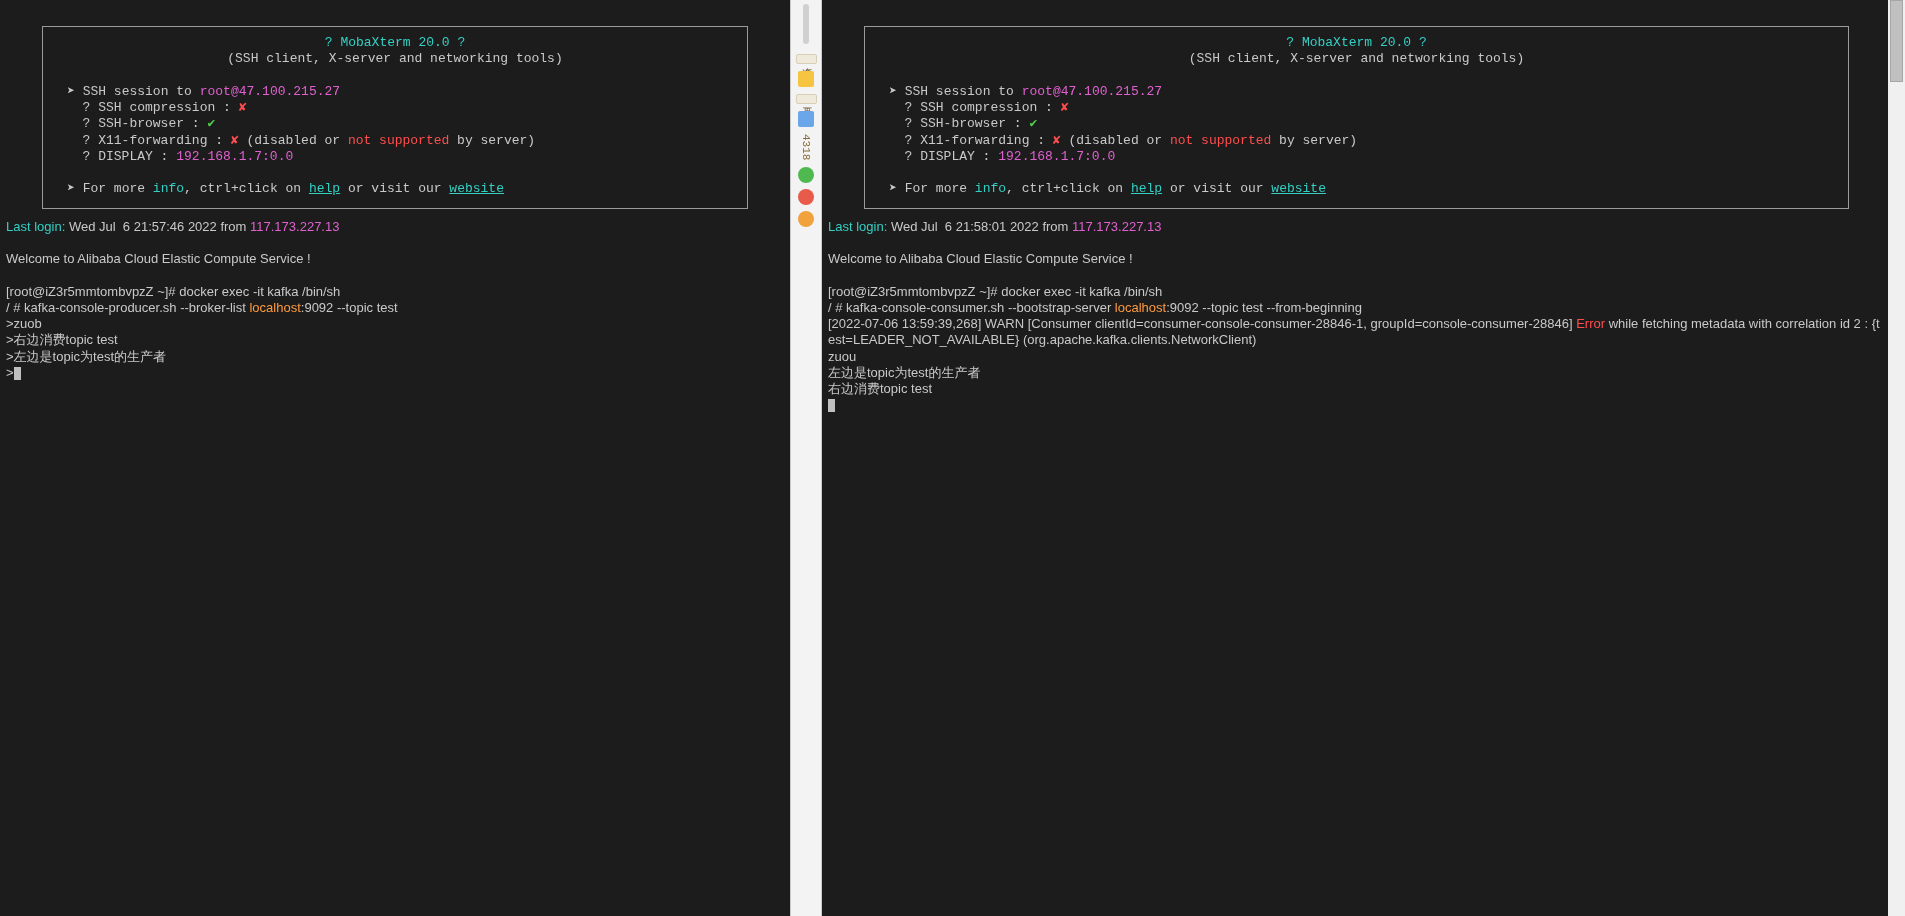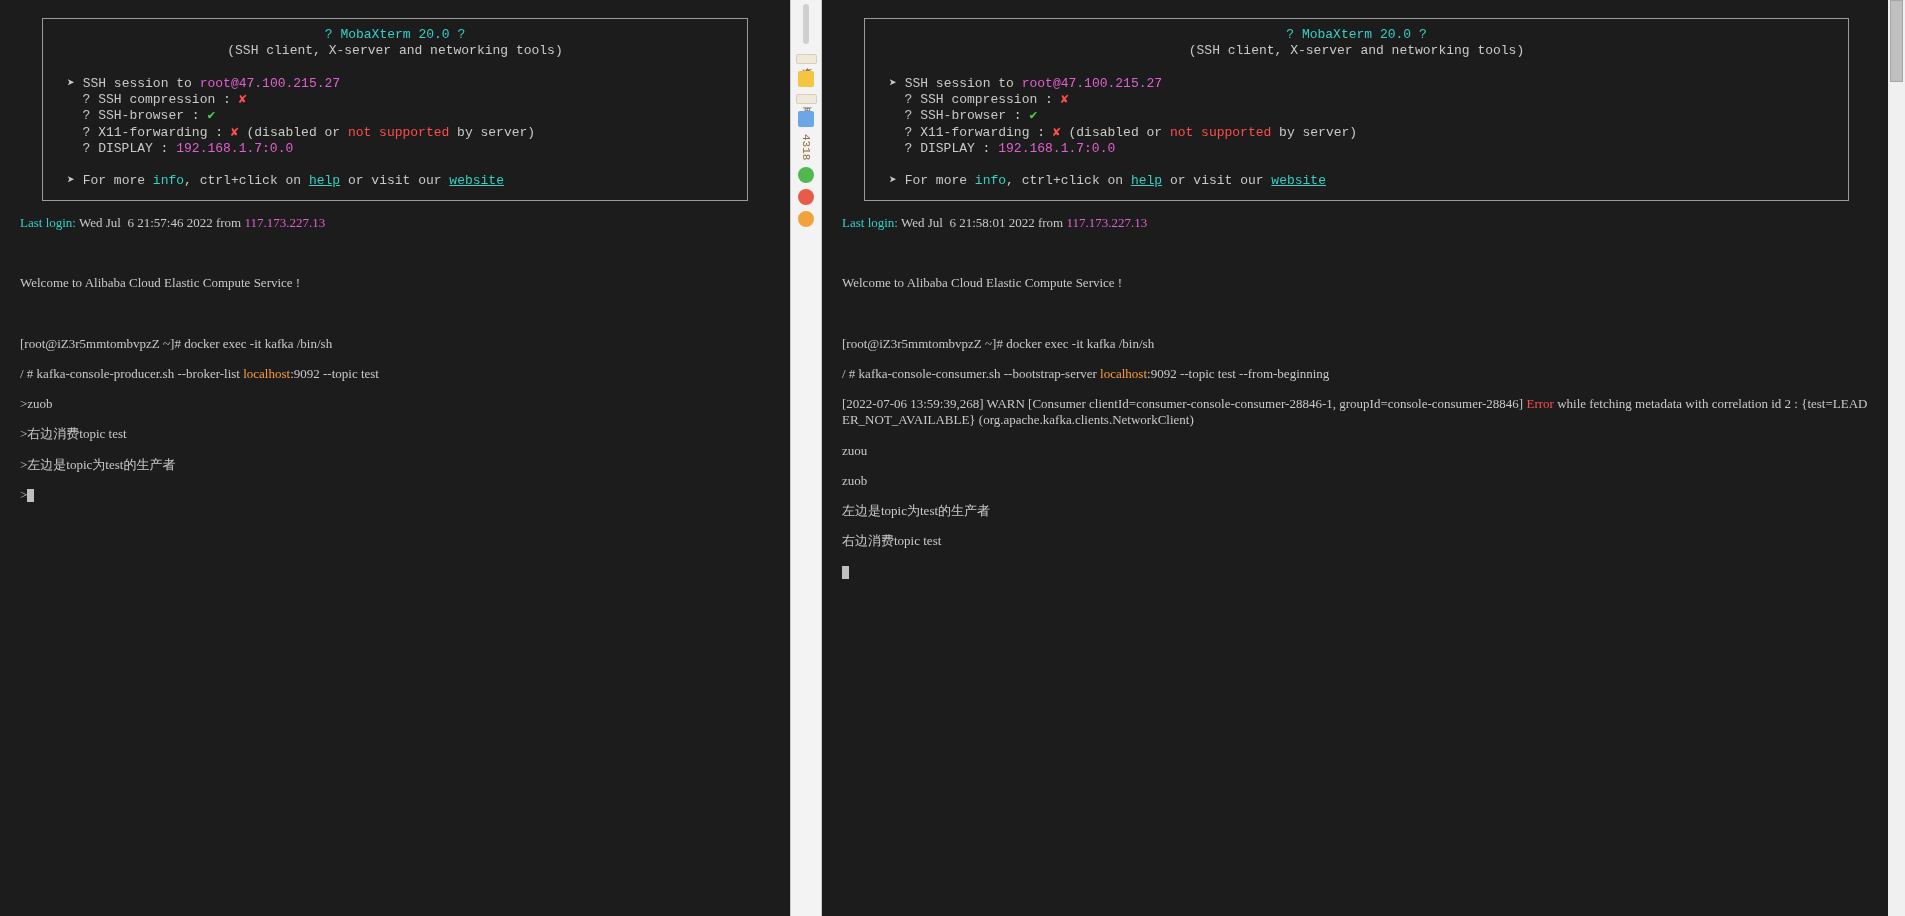--- a/index.html
+++ b/index.html
@@ -4,34 +4,34 @@
 <style>
   html,body{margin:0;padding:0;height:100%;width:100%;background:#e8e8e8;font-family:Consolas,"Courier New",monospace;font-size:13px;overflow:hidden;}
   .app{display:flex;flex-direction:row;height:916px;width:1905px;}
   .pane{flex:0 0 auto;background:#1c1c1c;color:#c9c9c9;position:relative;overflow:hidden;}
   .pane.left{width:790px;}
   .pane.right{width:1083px;}
   .divider{flex:0 0 auto;width:32px;background:#f3f3f3;display:flex;flex-direction:column;align-items:center;padding-top:4px;box-sizing:border-box;border-left:1px solid #c9c9c9;border-right:1px solid #c9c9c9;}
   .divider .handle{width:6px;height:40px;background:#d0d0d0;border-radius:3px;margin-bottom:6px;}
   .divider .tab{writing-mode:vertical-rl;text-orientation:upright;font-size:11px;color:#7d6a4c;margin:4px 0;padding:4px 2px;background:#efe9dc;border:1px solid #d9cfb8;border-radius:2px;}
   .divider .ico{width:16px;height:16px;margin:3px 0;border-radius:2px;}
-  .term{padding:12px 6px 6px 6px;line-height:1.25;}
+  .term{padding:20px 6px 6px 6px;line-height:1.25;}
   .box{border:1px solid #9a9a9a;margin:6px 36px 10px 36px;padding:8px 14px 10px 14px;}
   .box .title{color:#c9c9c9;text-align:center;}
   .box .indent{padding-left:10px;}
   .arrow{color:#c9c9c9;}
   .cyan{color:#34d0c4;}
   .magenta{color:#e060cf;text-align:center;}
   .green{color:#4fd24f;}
   .red{color:#ff4d4d;}
   .orange{color:#ff9a3d;}
   .grey{color:#c9c9c9;}
   .link{color:#34d0c4;text-decoration:underline;cursor:pointer;text-align:right;}
   .caret{display:inline-block;width:7px;height:13px;background:#c0c0c0;vertical-align:text-bottom;}
-  pre{margin:14px;font-family:Liberation Serif, serif;white-space:pre-wrap;word-break:break-all;}
+  pre{margin:0;font-family:Liberation Sans, sans-serif;white-space:pre-wrap;word-break:break-all;}
   .scrollbar{position:absolute;top:0;right:0;width:17px;height:100%;background:#f0f0f0;}
   .scrollbar .thumb{position:absolute;left:2px;right:2px;background:#c0c0c0;border:1px solid #a6a6a6;}
   .right .scrollbar .thumb{top:0;height:80px;}
 </style>
 </head>
 <body>
 
 <div class="app">
 
   <div class="pane left">
@@ -102,21 +102,20 @@
       </div>
 
       <pre><span class="cyan">Last login:</span><span> Wed Jul  6 21:58:01 2022 from </span><span class="magenta">117.173.227.13</span></pre>
       <pre>&nbsp;</pre>
       <pre>Welcome to Alibaba Cloud Elastic Compute Service !</pre>
       <pre>&nbsp;</pre>
       <pre>[root@iZ3r5mmtombvpzZ ~]# docker exec -it kafka /bin/sh</pre>
       <pre><span>/ # kafka-console-consumer.sh --bootstrap-server </span><span class="orange">localhost</span><span>:9092 --topic test --from-beginning</span></pre>
       <pre><span>[2022-07-06 13:59:39,268] WARN [Consumer clientId=consumer-console-consumer-28846-1, groupId=console-consumer-28846] </span><span class="red">Error</span><span> while fetching metadata with correlation id 2 : {test=LEADER_NOT_AVAILABLE} (org.apache.kafka.clients.NetworkClient)</span></pre>
       <pre>zuou</pre>
-      <pre>zuob</pre>
       <pre>左边是topic为test的生产者</pre>
       <pre>右边消费topic test</pre>
       <pre><span class="caret"></span></pre>
     </div>
     <div class="scrollbar">
       <div class="thumb"></div>
     </div>
   </div>
 
 </div>

